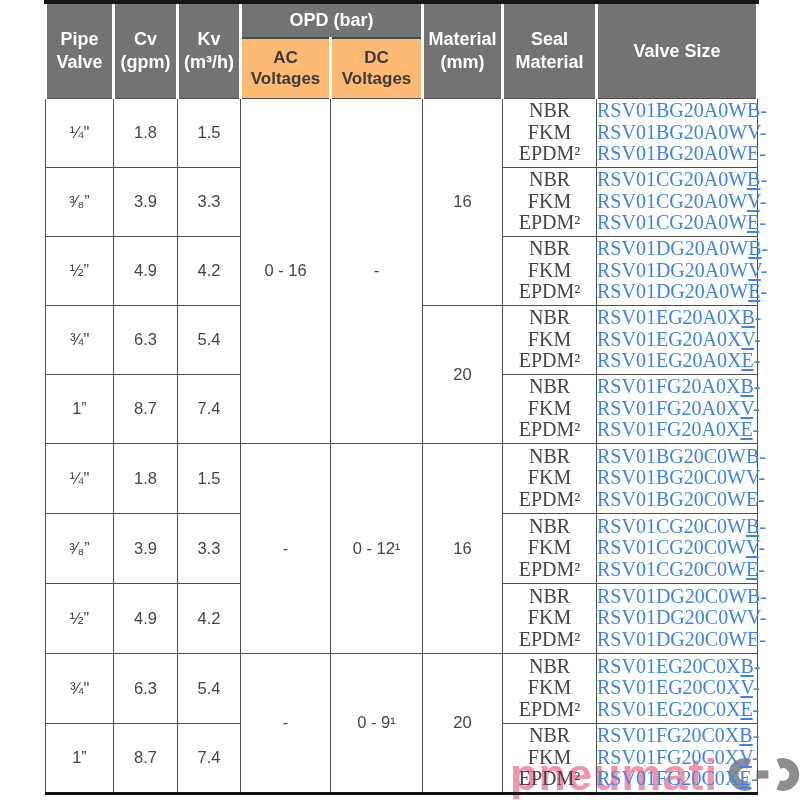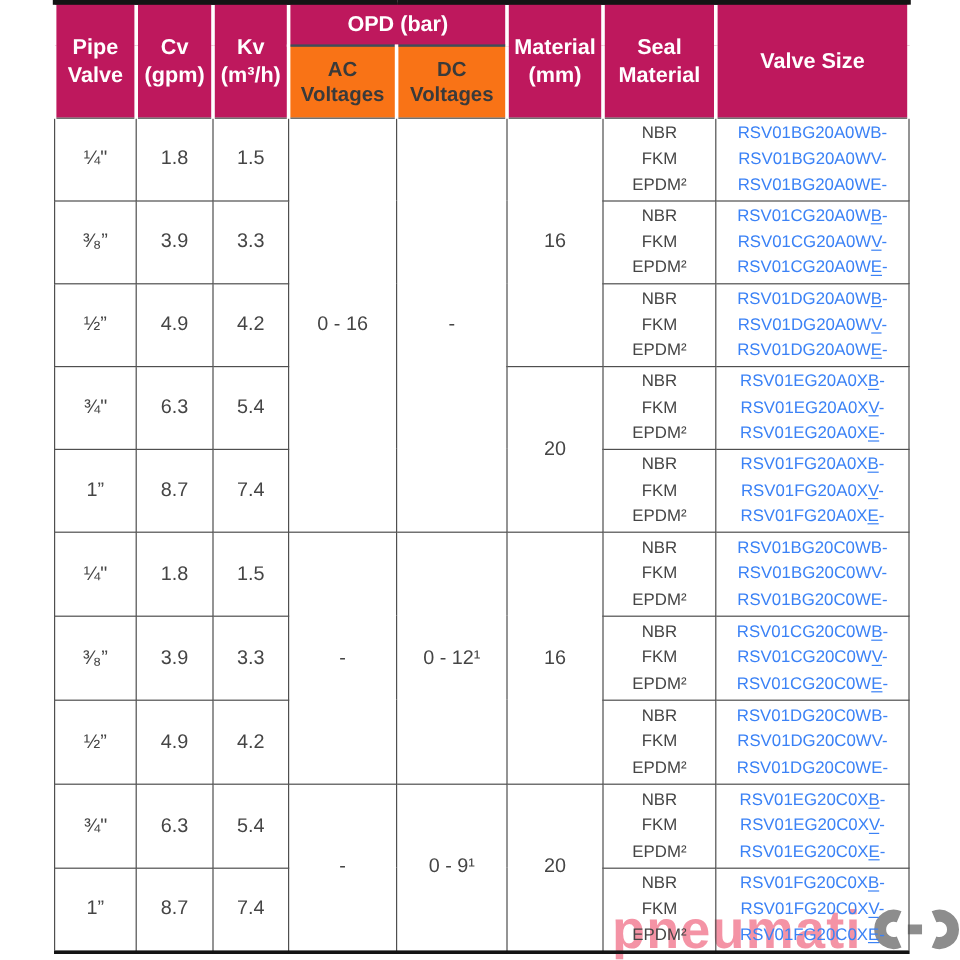--- a/index.html
+++ b/index.html
@@ -10,33 +10,33 @@
   
   .watermark{position:absolute;left:510px;top:752px;display:flex;align-items:center;z-index:1;}
   .wm-text{font-size:45px;font-weight:bold;line-height:1;color:rgba(242,132,152,0.88);letter-spacing:1px;}
   .wm-logo{margin-left:4px;display:inline-flex;align-items:center;}
 
   
   table.spec{position:absolute;left:44px;top:0;width:712px;z-index:2;border-collapse:collapse;table-layout:fixed;
     border-top:4px solid #141414;border-bottom:3px solid #141414;}
 
   th{font-weight:bold;padding:0;}
-  th.dark{background:#be185d;color:#ffffff;font-size:18px;line-height:1.25;
+  th.dark{background:#737373;color:#ffffff;font-size:18px;line-height:1.25;
     border-left:3px solid #ffffff;border-right:3px solid #ffffff;text-align:center;}
-  th.light{background:#f97316;color:#3a3a3a;font-size:17px;line-height:1.25;
+  th.light{background:#fdba74;color:#3a3a3a;font-size:17px;line-height:1.25;
     border-left:3px solid #ffffff;border-right:3px solid #ffffff;border-top:2px solid #3f4e58;}
   tr.hrow1{height:36px;}
   tr.hrow2{height:60px;}
 
   td{border:1px solid #4f4f4f;text-align:center;vertical-align:middle;
      color:#454545;font-size:16.5px;background:transparent;padding:0;}
   tr.r1{height:69px;}
   tr.r2{height:70px;}
 
-  td.seal div, td.code div{line-height:21.5px;font-size:14px;white-space:nowrap;}
+  td.seal div, td.code div{line-height:21.5px;font-size:20px;white-space:nowrap;font-family:Liberation Serif, serif;}
   td.code{color:#3b82f6;}
   .uline{text-decoration:underline;text-underline-offset:2px;}
 </style>
 </head>
 <body>
 
 <div class="sheet">
 
   <div class="watermark">
     <span class="wm-text">pneumati</span>

